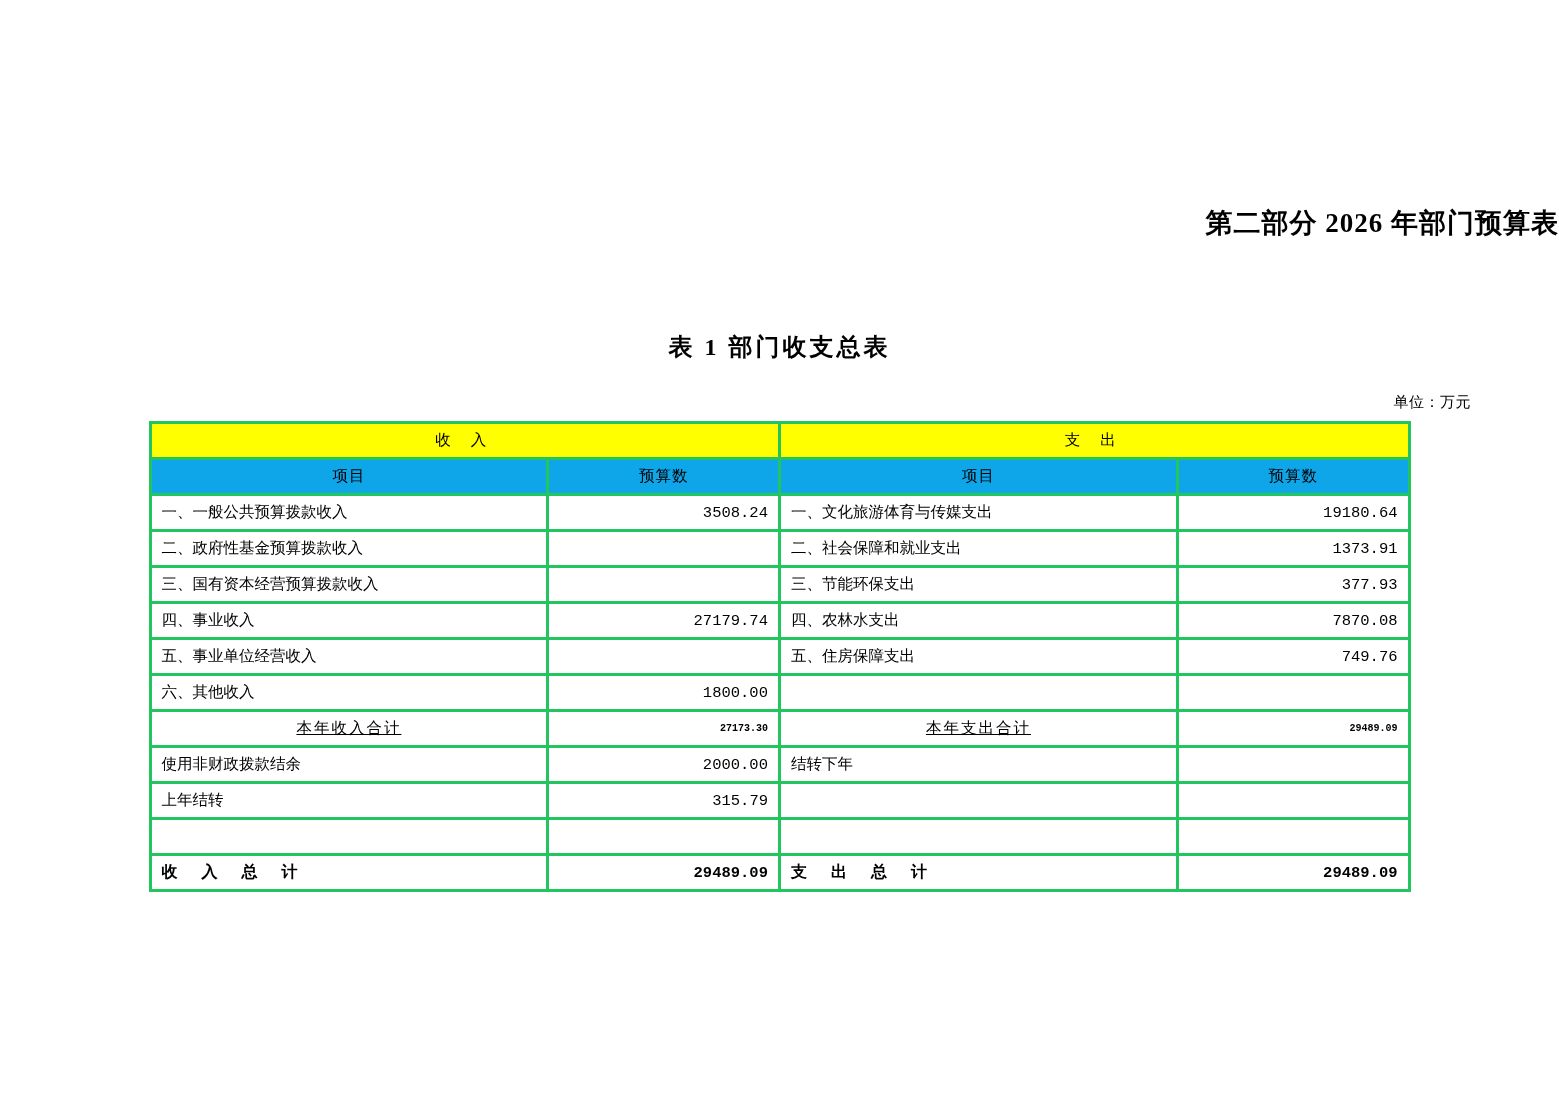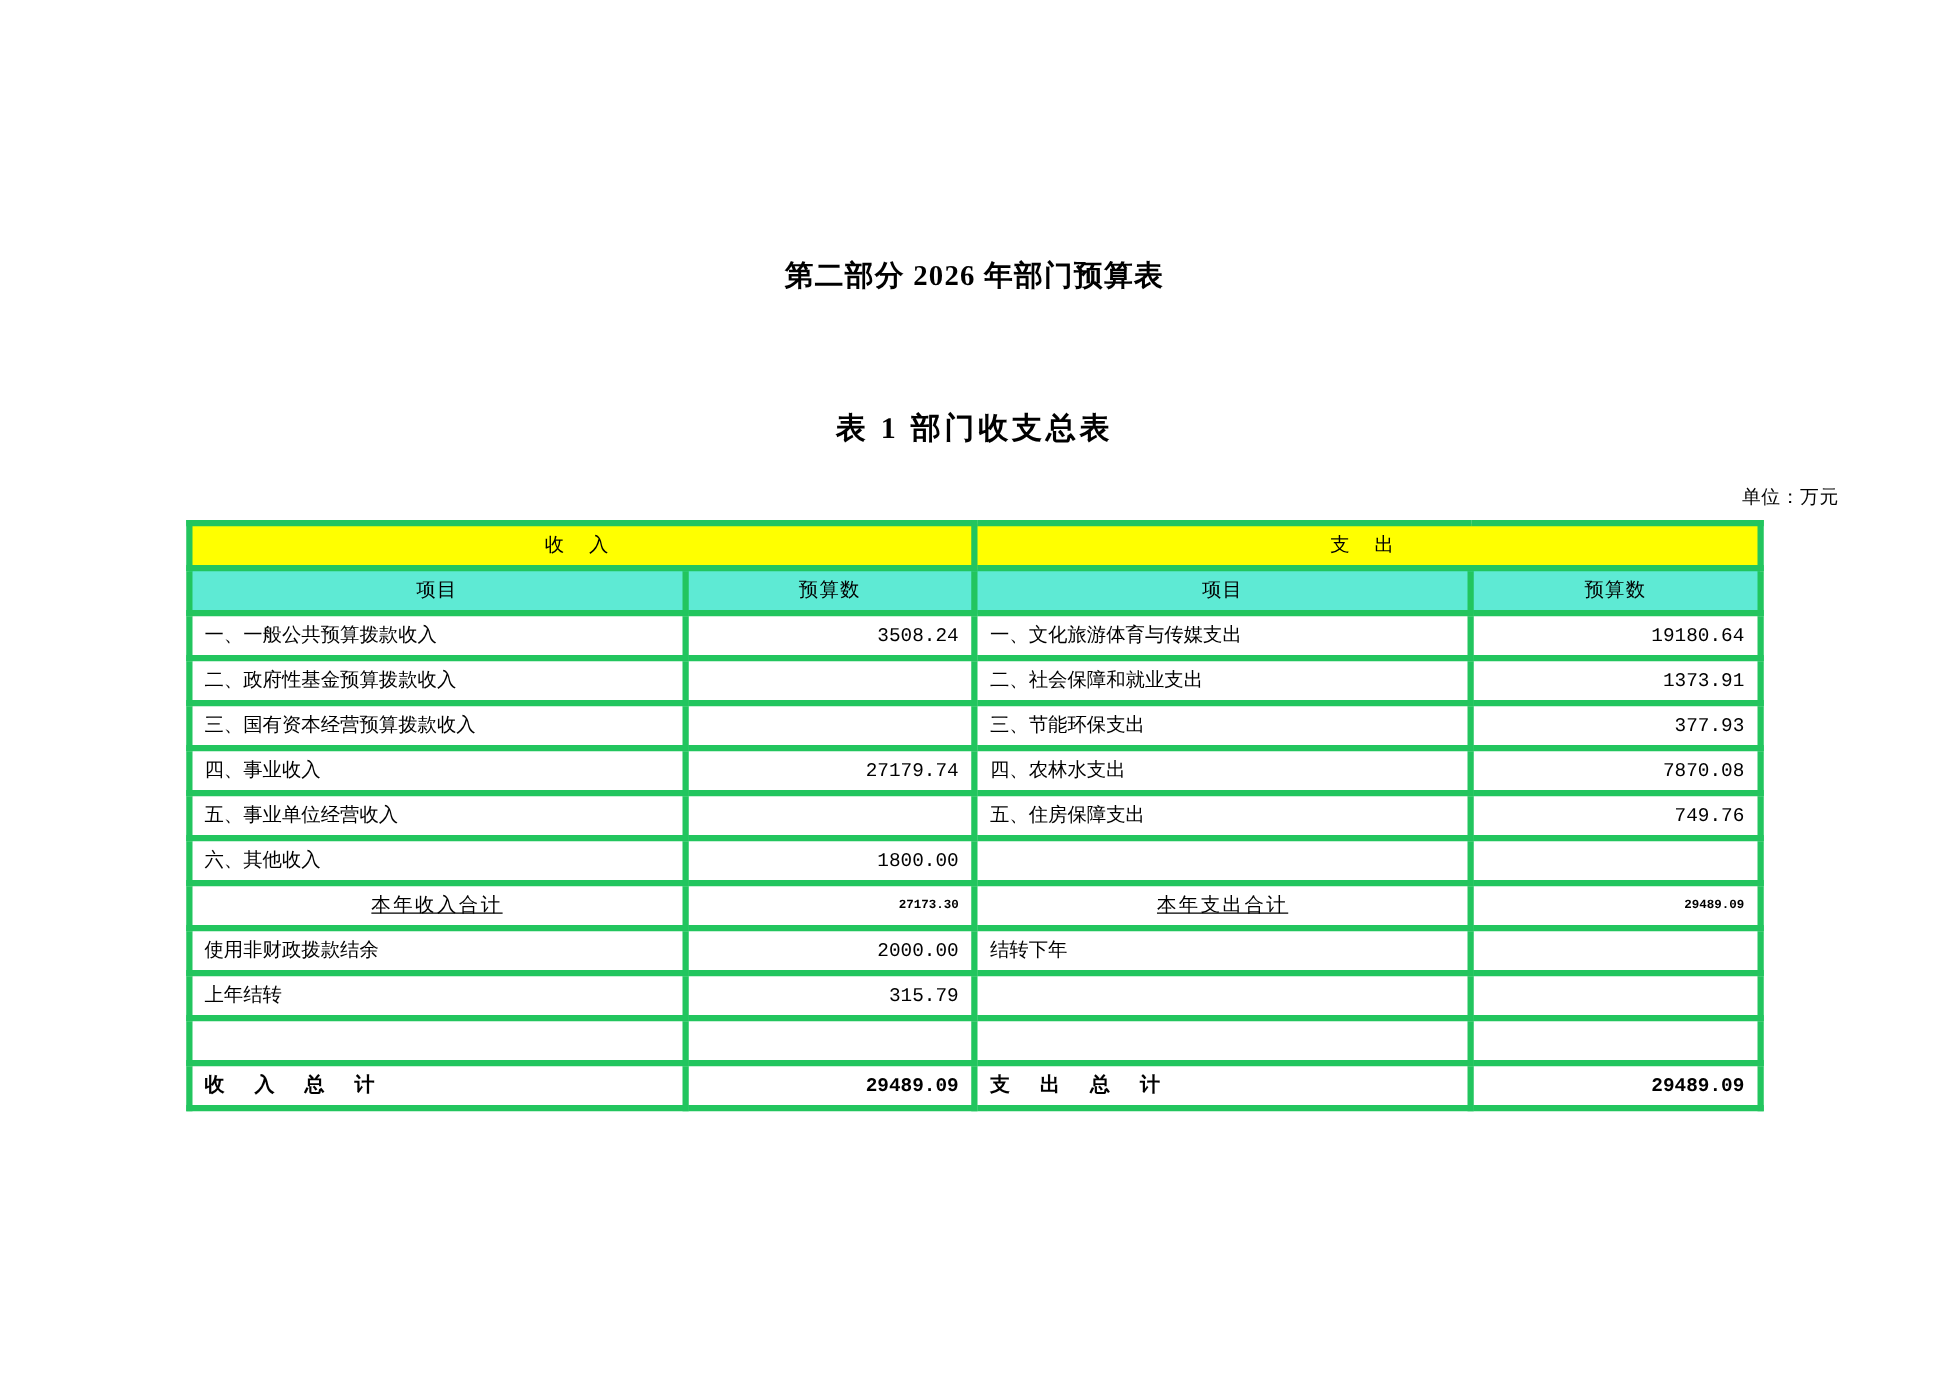--- a/index.html
+++ b/index.html
@@ -15,23 +15,23 @@
     position: relative;
     overflow: hidden;
   }
   .page {
     position: relative;
     width: 1559px;
     height: 1102px;
     box-sizing: border-box;
   }
   .doc-title {
-    text-align: center;
+    text-align: right;
     font-family: "Liberation Serif", serif;
-    font-size: 23px;
+    font-size: 27px;
     font-weight: bold;
     letter-spacing: 1px;
     margin-top: 205px;
   }
   .table-title {
     text-align: center;
     font-family: "Liberation Serif", serif;
     font-size: 24px;
     font-weight: bold;
     letter-spacing: 3px;
@@ -44,37 +44,37 @@
     padding-right: 88px;
     letter-spacing: 0.5px;
   }
   table.budget {
     border-collapse: collapse;
     margin: 9px auto 0 auto;
     width: 1262px;
     table-layout: fixed;
   }
   table.budget td, table.budget th {
-    border: 5px solid #22c55e;
+    border: 3px solid #22c55e;
     height: 36px;
     font-size: 15.5px;
     font-weight: normal;
     padding: 0 10px;
     box-sizing: border-box;
     vertical-align: middle;
   }
   .hdr-yellow {
     background: #ffff00;
     text-align: center;
     font-weight: bold;
     font-size: 17px;
     letter-spacing: 8px;
   }
   .sub-yellow {
-    background: #5eead4;
+    background: #0ea5e9;
     text-align: center;
     font-weight: bold;
     font-size: 16px;
     letter-spacing: 1px;
   }
   .c-item { text-align: left; }
   .c-num  { text-align: right; font-family: "Liberation Mono", monospace; font-size: 15px; }
   .row-total td {
     font-weight: bold;
   }

